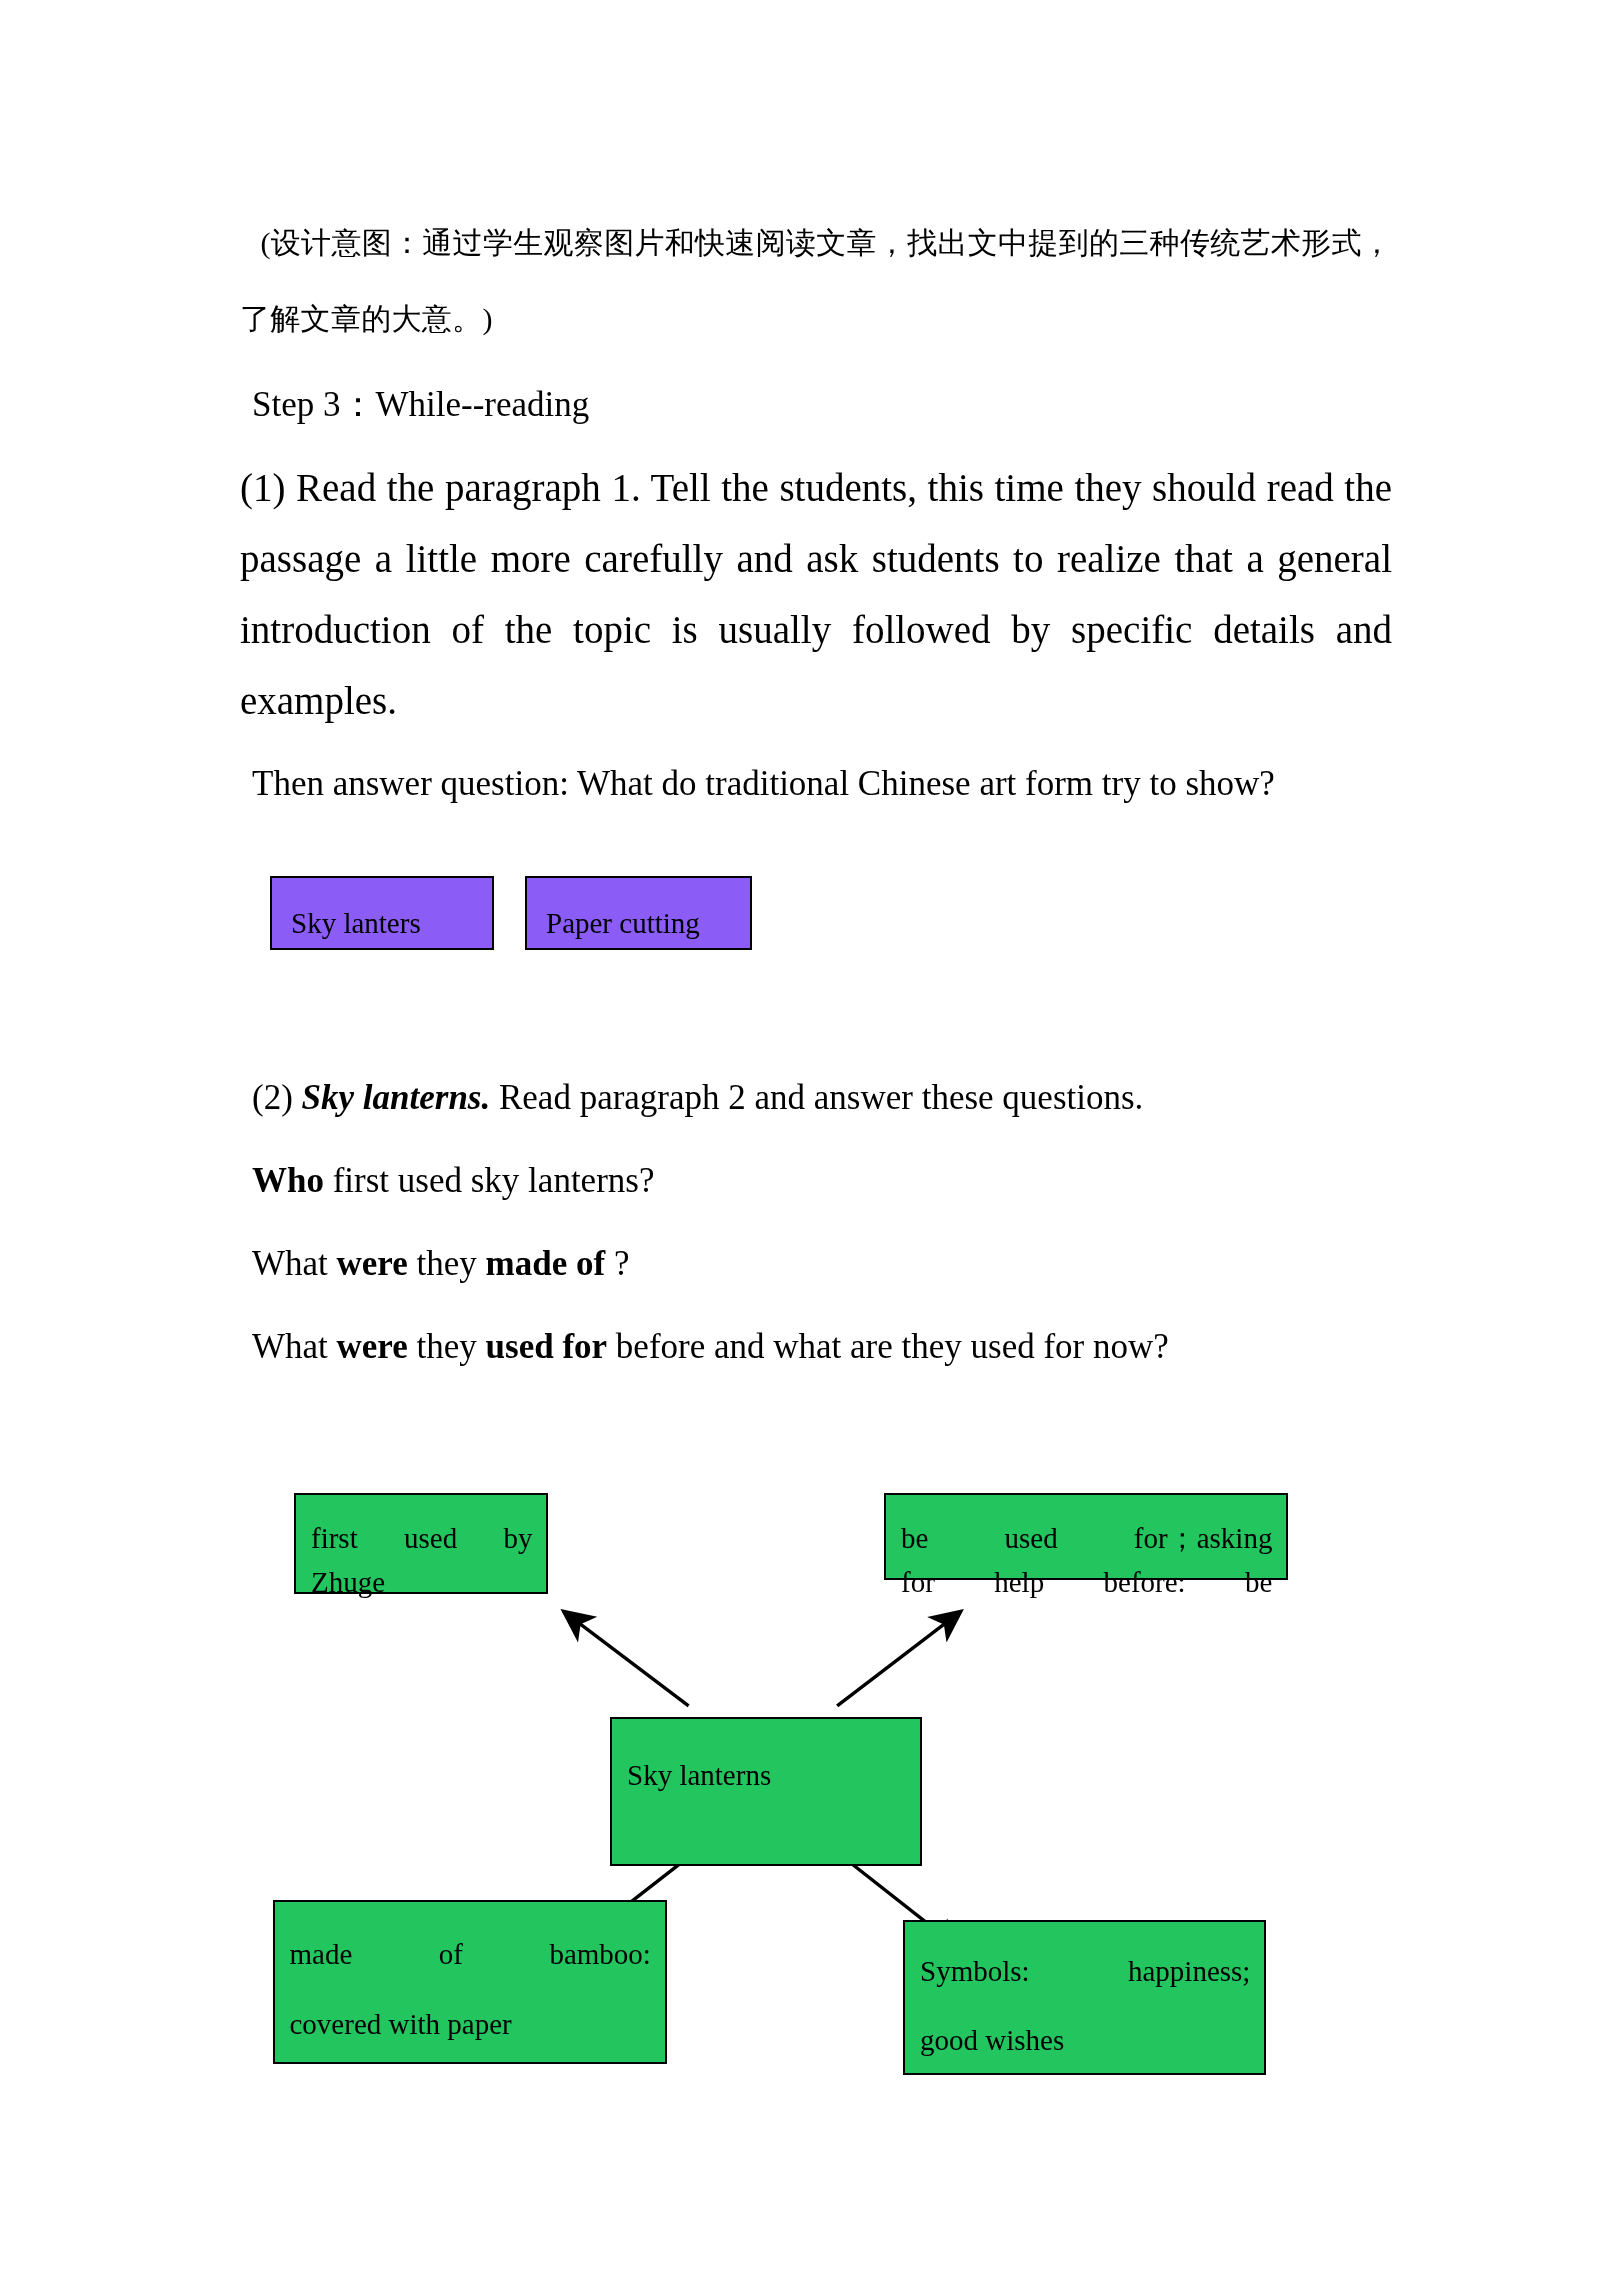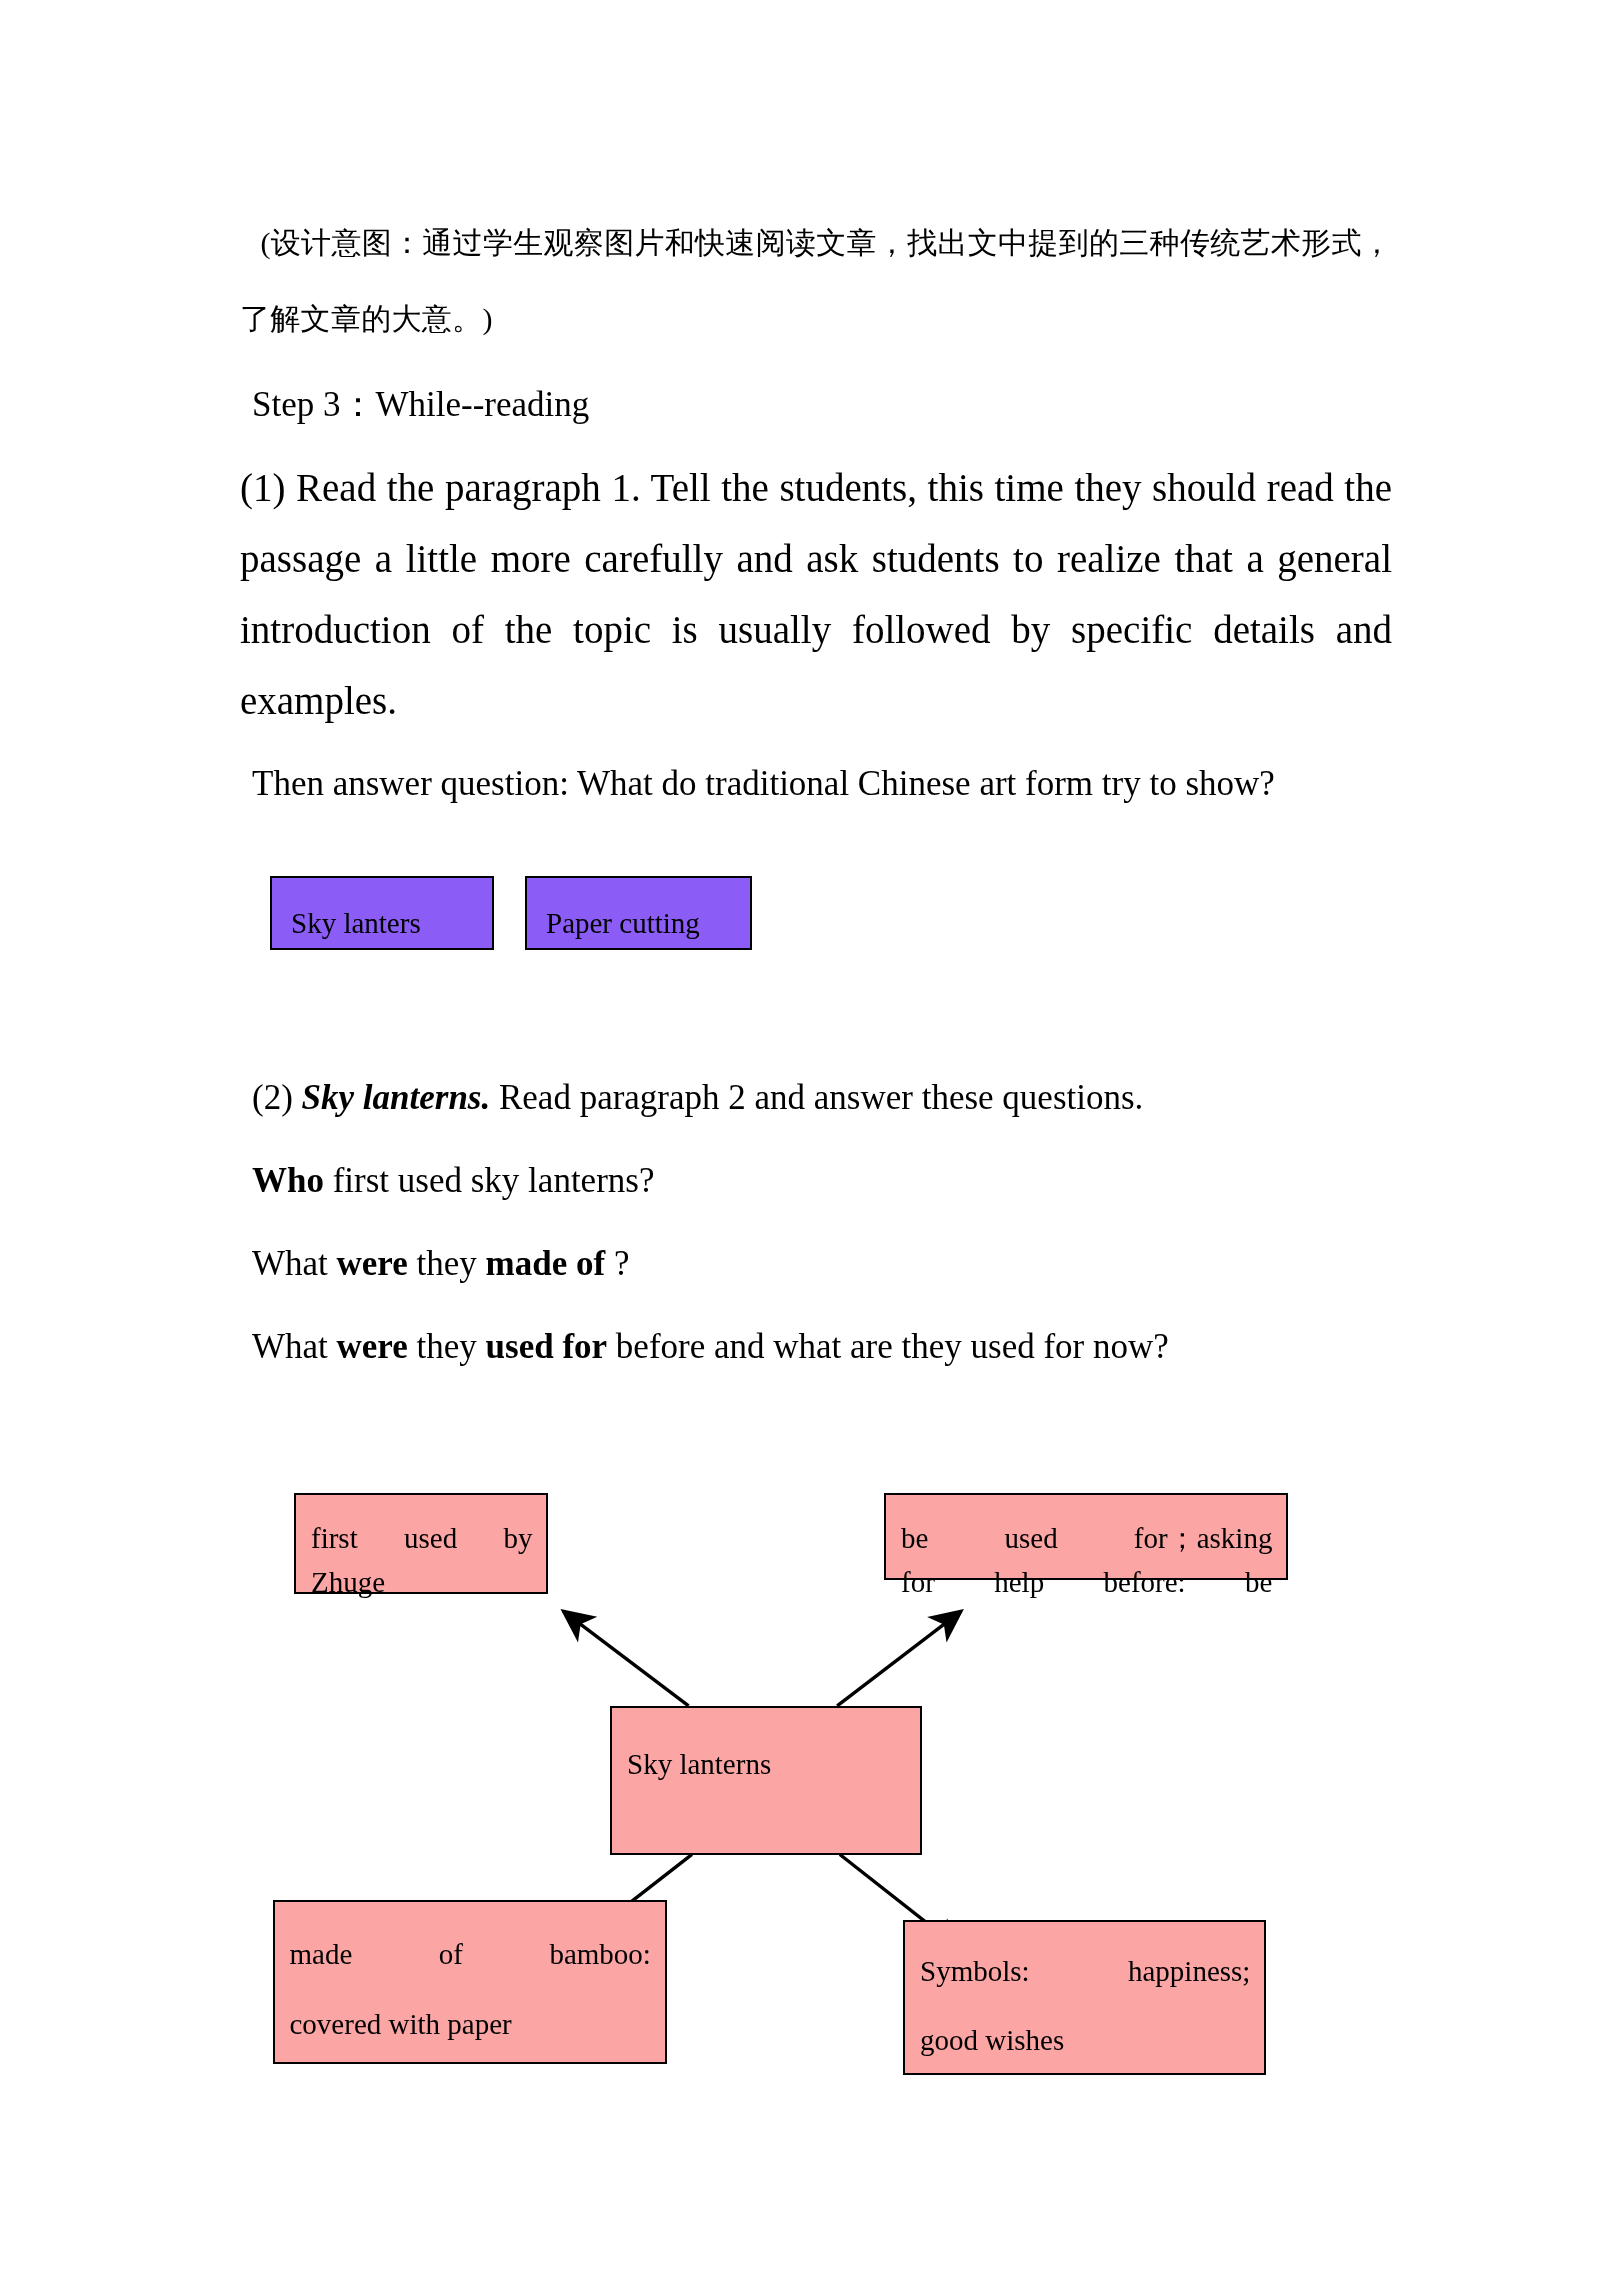--- a/index.html
+++ b/index.html
@@ -93,21 +93,21 @@
   .mindmap svg {
     position: absolute;
     left: 0; top: 0;
     width: 1064px;
     height: 627px;
     overflow: visible;
   }
   .mbox {
     position: absolute;
     border: 2px solid #000000;
-    background: #fca5a5;
+    background: #22c55e;
     box-sizing: border-box;
     font-size: 29px;
     padding: 0;
   }
   .mbox .ml {
     position: absolute;
     left: 15px;
     right: 13.6px;
     text-align: justify;
     text-align-last: justify;
@@ -123,21 +123,21 @@
   #mbox-tl { left: 42px;  top: 27px;  width: 254px; height: 101px; }
   #mbox-tl .l1 { top: 29px; }
   #mbox-tl .l2 { top: 73px; }
 
   
   #mbox-tr { left: 632px; top: 27px;  width: 404px; height: 87px; }
   #mbox-tr .l1 { top: 29px; }
   #mbox-tr .l2 { top: 73px; }
 
   
-  #mbox-c  { left: 358px; top: 240px; width: 312px; height: 149px; }
+  #mbox-c  { left: 358px; top: 251px; width: 312px; height: 149px; }
   #mbox-c .l1 { top: 42px; }
 
   
   #mbox-bl { left: 20.5px;  top: 434px; width: 394px; height: 164px; }
   #mbox-bl .l1 { top: 38px; }
   #mbox-bl .l2 { top: 108px; }
 
   
   #mbox-br { left: 651px; top: 454px; width: 363px; height: 155px; }
   #mbox-br .l1 { top: 35px; }

